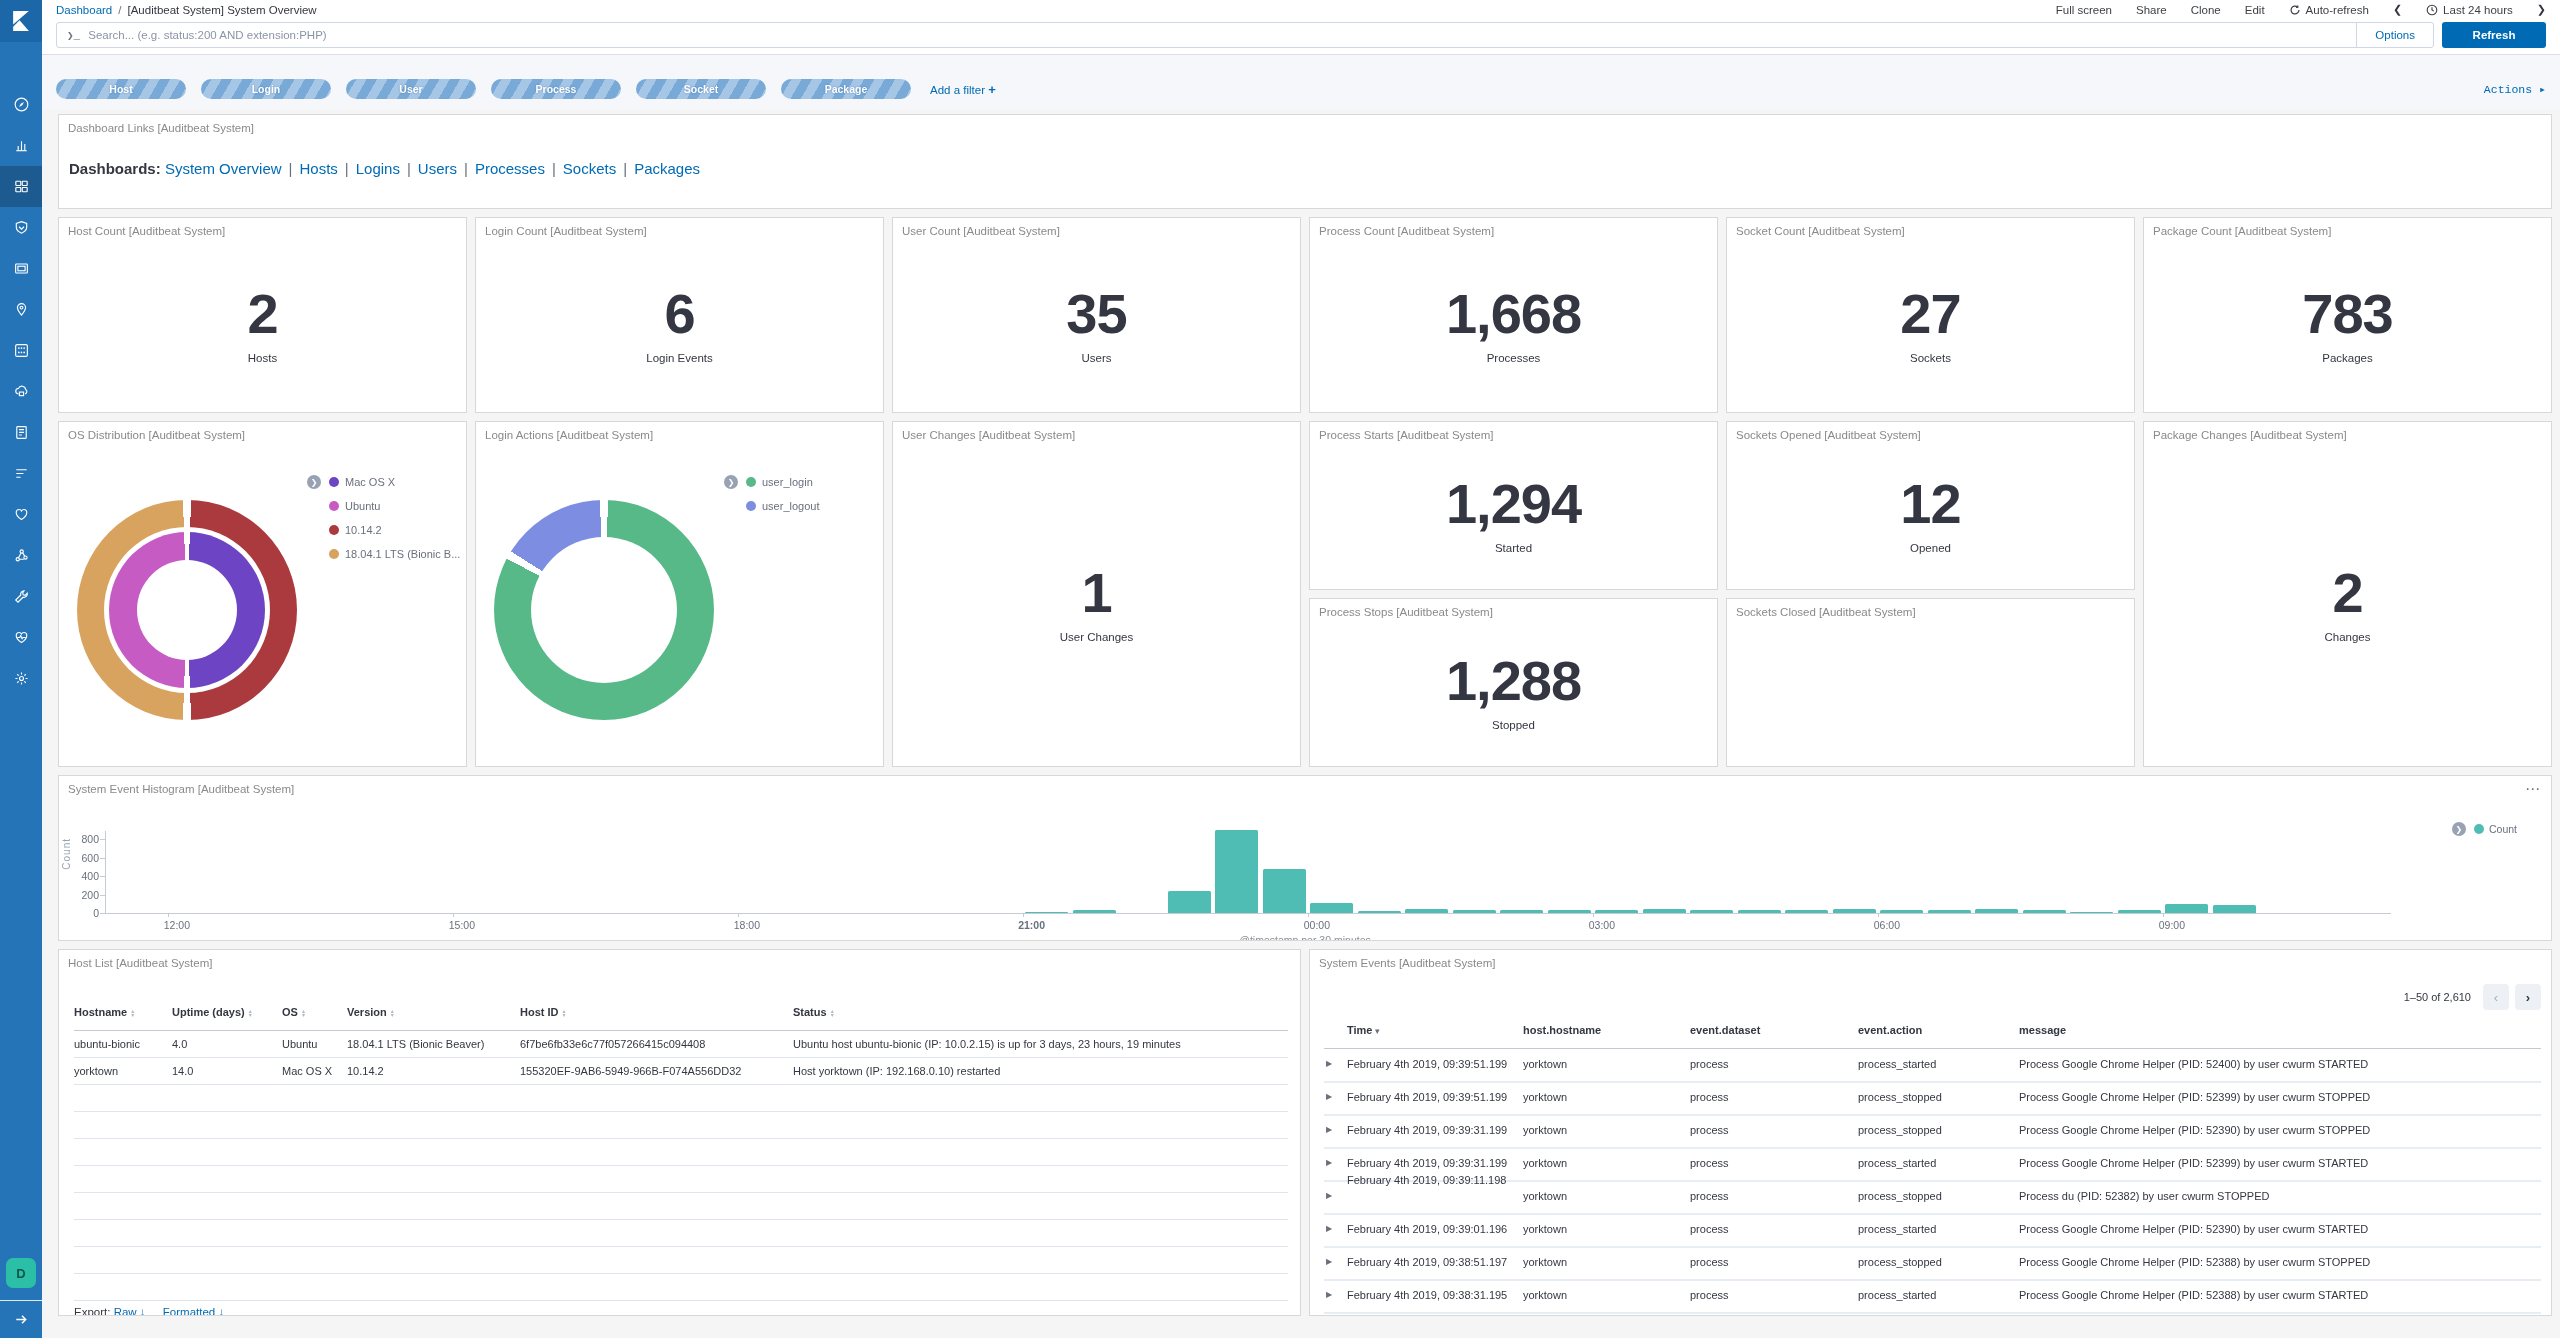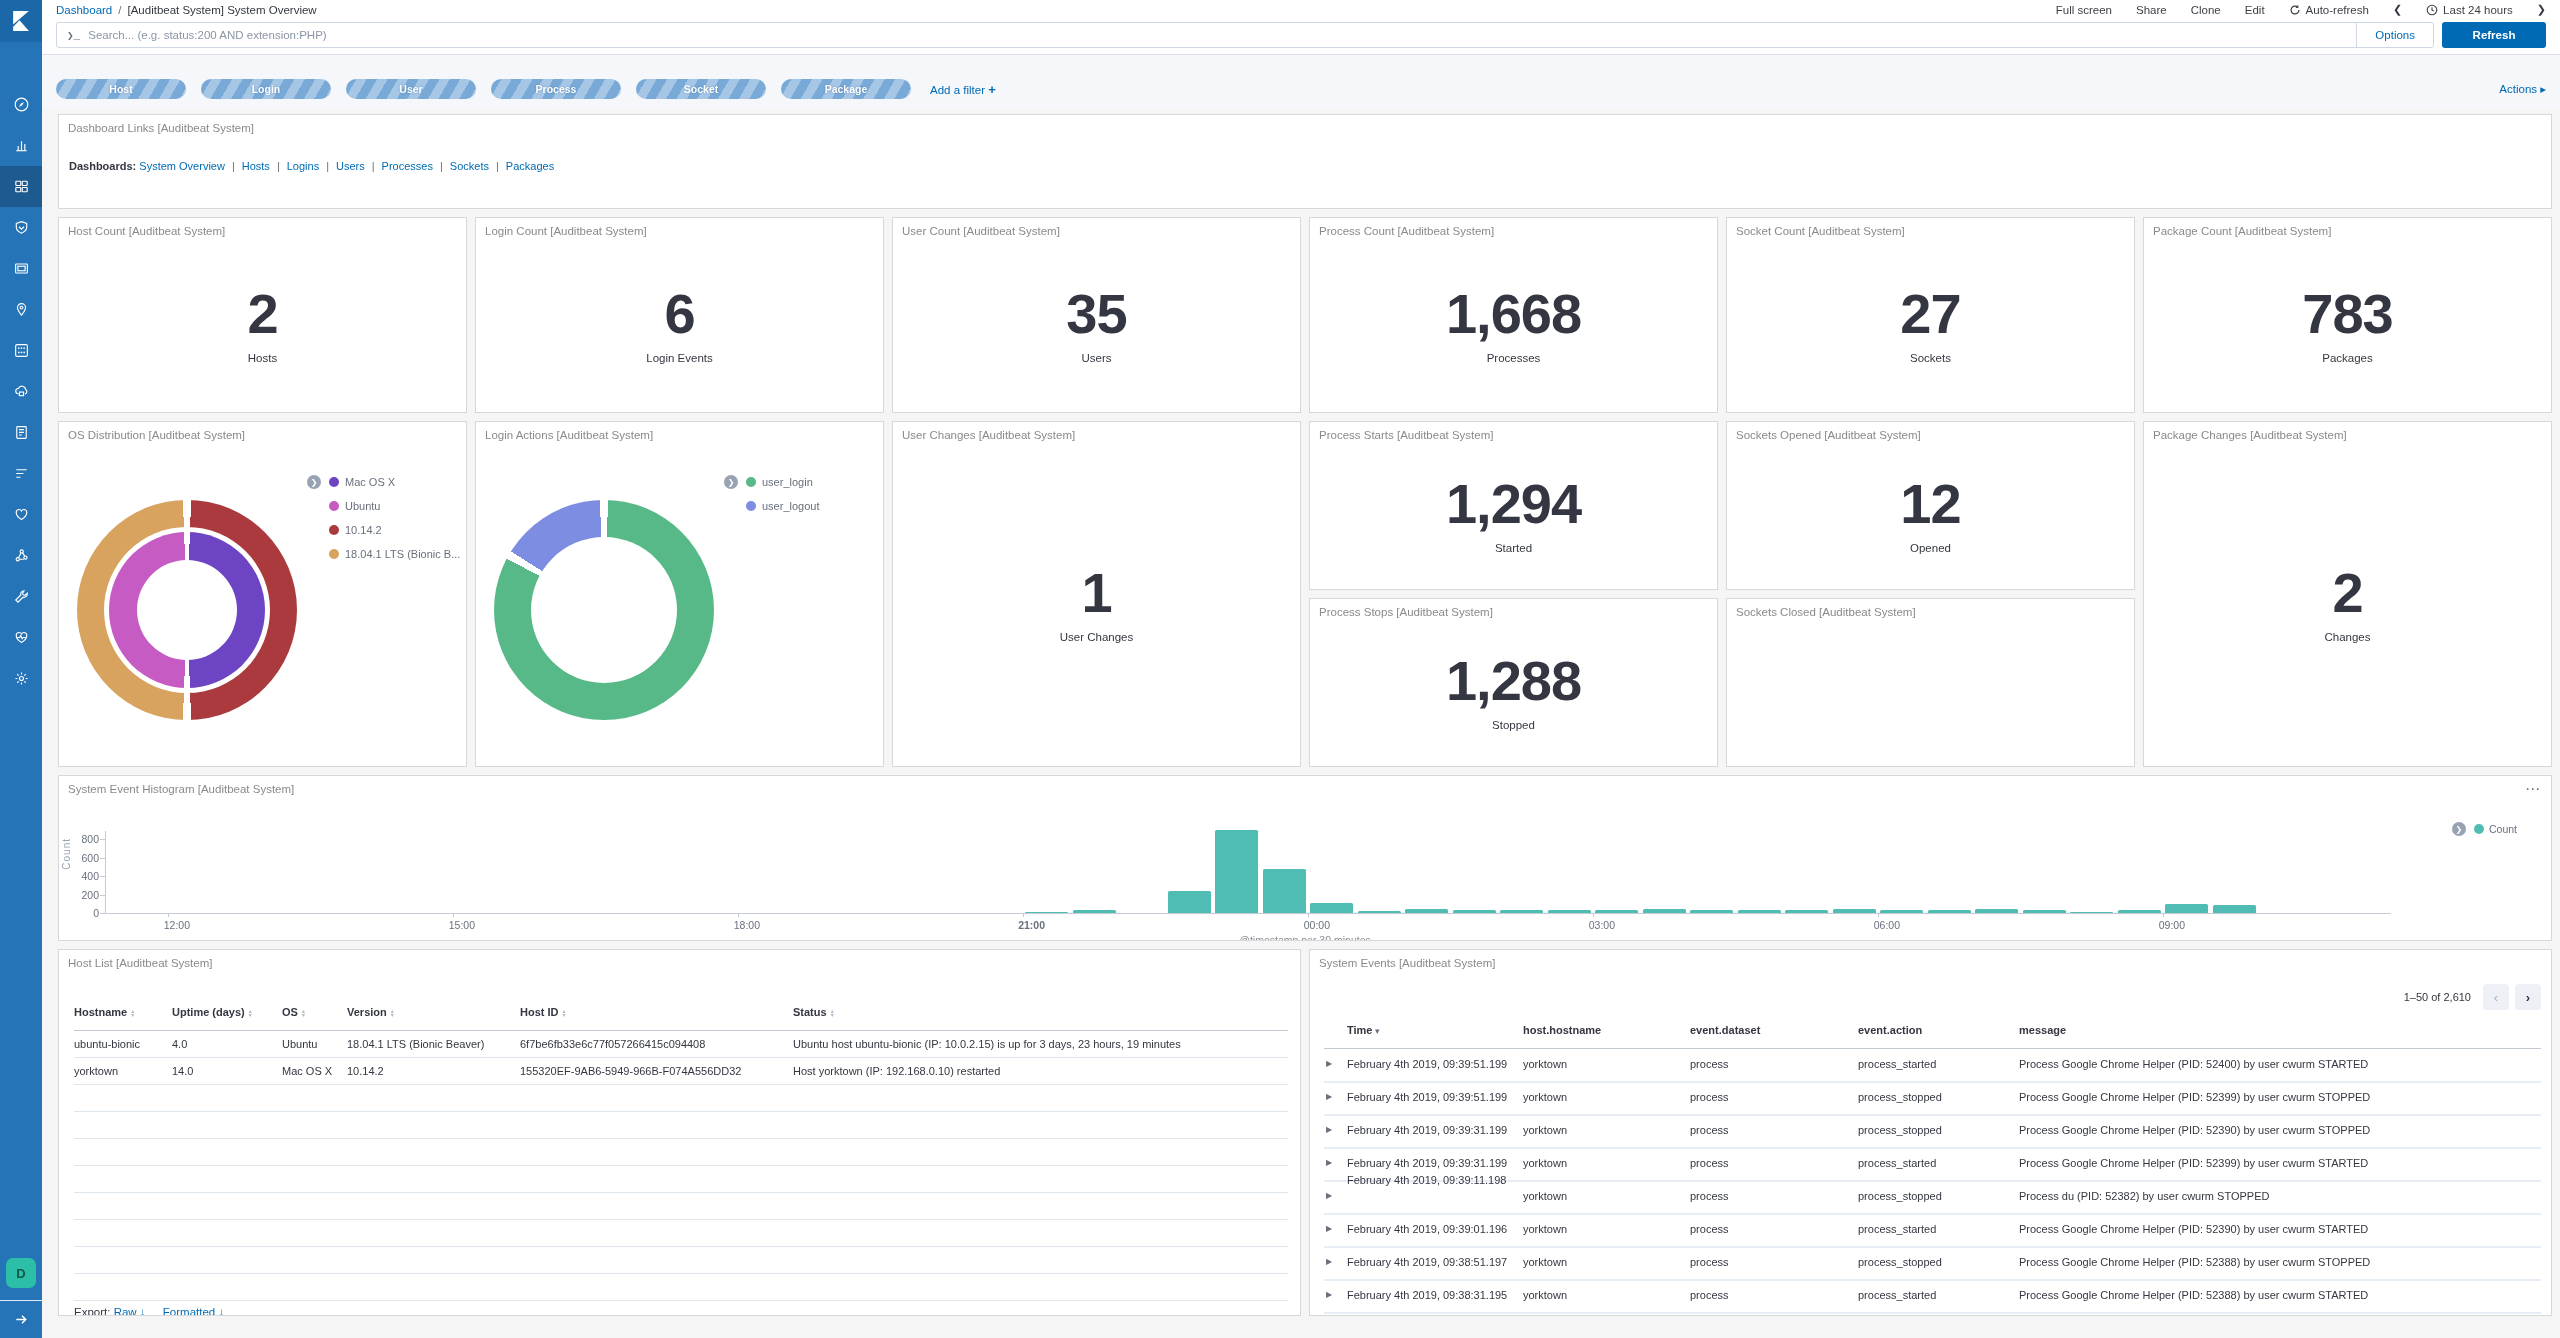--- a/index.html
+++ b/index.html
@@ -39,28 +39,28 @@
     display:flex; align-items:center; cursor:pointer; }
   .refresh-btn { margin-left:8px; width:104px; height:26px; background:#006bb4; border:none; border-radius:3px;
     color:#fff; font-size:11.5px; font-weight:bold; cursor:pointer; font-family:inherit; }
 
   .filterrow { background:#f5f7fa; border-top:1px solid #d9dee8; padding:24px 14px 10px 14px; display:flex; align-items:center; }
   .pill { display:inline-flex; align-items:center; justify-content:center; width:130px; height:20px; margin-right:15px;
     border-radius:10px; color:#fff; font-size:10.5px; font-weight:bold; cursor:pointer;
     background:repeating-linear-gradient(120deg,#79aad7 0 9px,#a6c6e6 9px 18px); text-shadow:0 0 2px rgba(0,60,120,.4); }
   .add-filter { color:#006bb4; font-size:11.5px; cursor:pointer; margin-left:4px; white-space:nowrap; }
   .add-filter b { font-size:13px; }
-  .actions-link { margin-left:auto; color:#006bb4; font-size:11.5px; cursor:pointer; white-space:nowrap; }
+  .actions-link { margin-left:auto; color:#006bb4; font-size:11.5px; cursor:pointer; white-space:nowrap;font-family:Liberation Mono, monospace; }
 
   
   .dash { padding:5px 8px 0 16px; background:#f5f5f5; }
   .panel { background:#fff; border:1px solid #d8d8d8; position:relative; overflow:hidden; }
   .ptitle { padding:7px 9px 0 9px; font-size:11.5px; color:#8a8a8a; white-space:nowrap; }
   .links-panel { height:95px; }
-  .linksline { margin:26px 0 0 10px; font-size:11px; }
+  .linksline { margin:26px 0 0 10px; font-size:15px; }
   .linksline b { color:#343741; }
   .dlink { color:#006bb4; cursor:pointer; text-decoration:none; }
   .dsep { color:#69707d; margin:0 7px; }
 
   .grid6 { display:grid; grid-template-columns:repeat(6,1fr); gap:8px; margin-top:8px; }
   .metrics-row .panel { height:196px; display:flex; flex-direction:column; }
   .row2 { height:346px; }
   .row2 > .panel { height:346px; display:flex; flex-direction:column; }
   .stack { display:flex; flex-direction:column; gap:8px; height:346px; }
   .stack .panel { flex:1; display:flex; flex-direction:column; }

